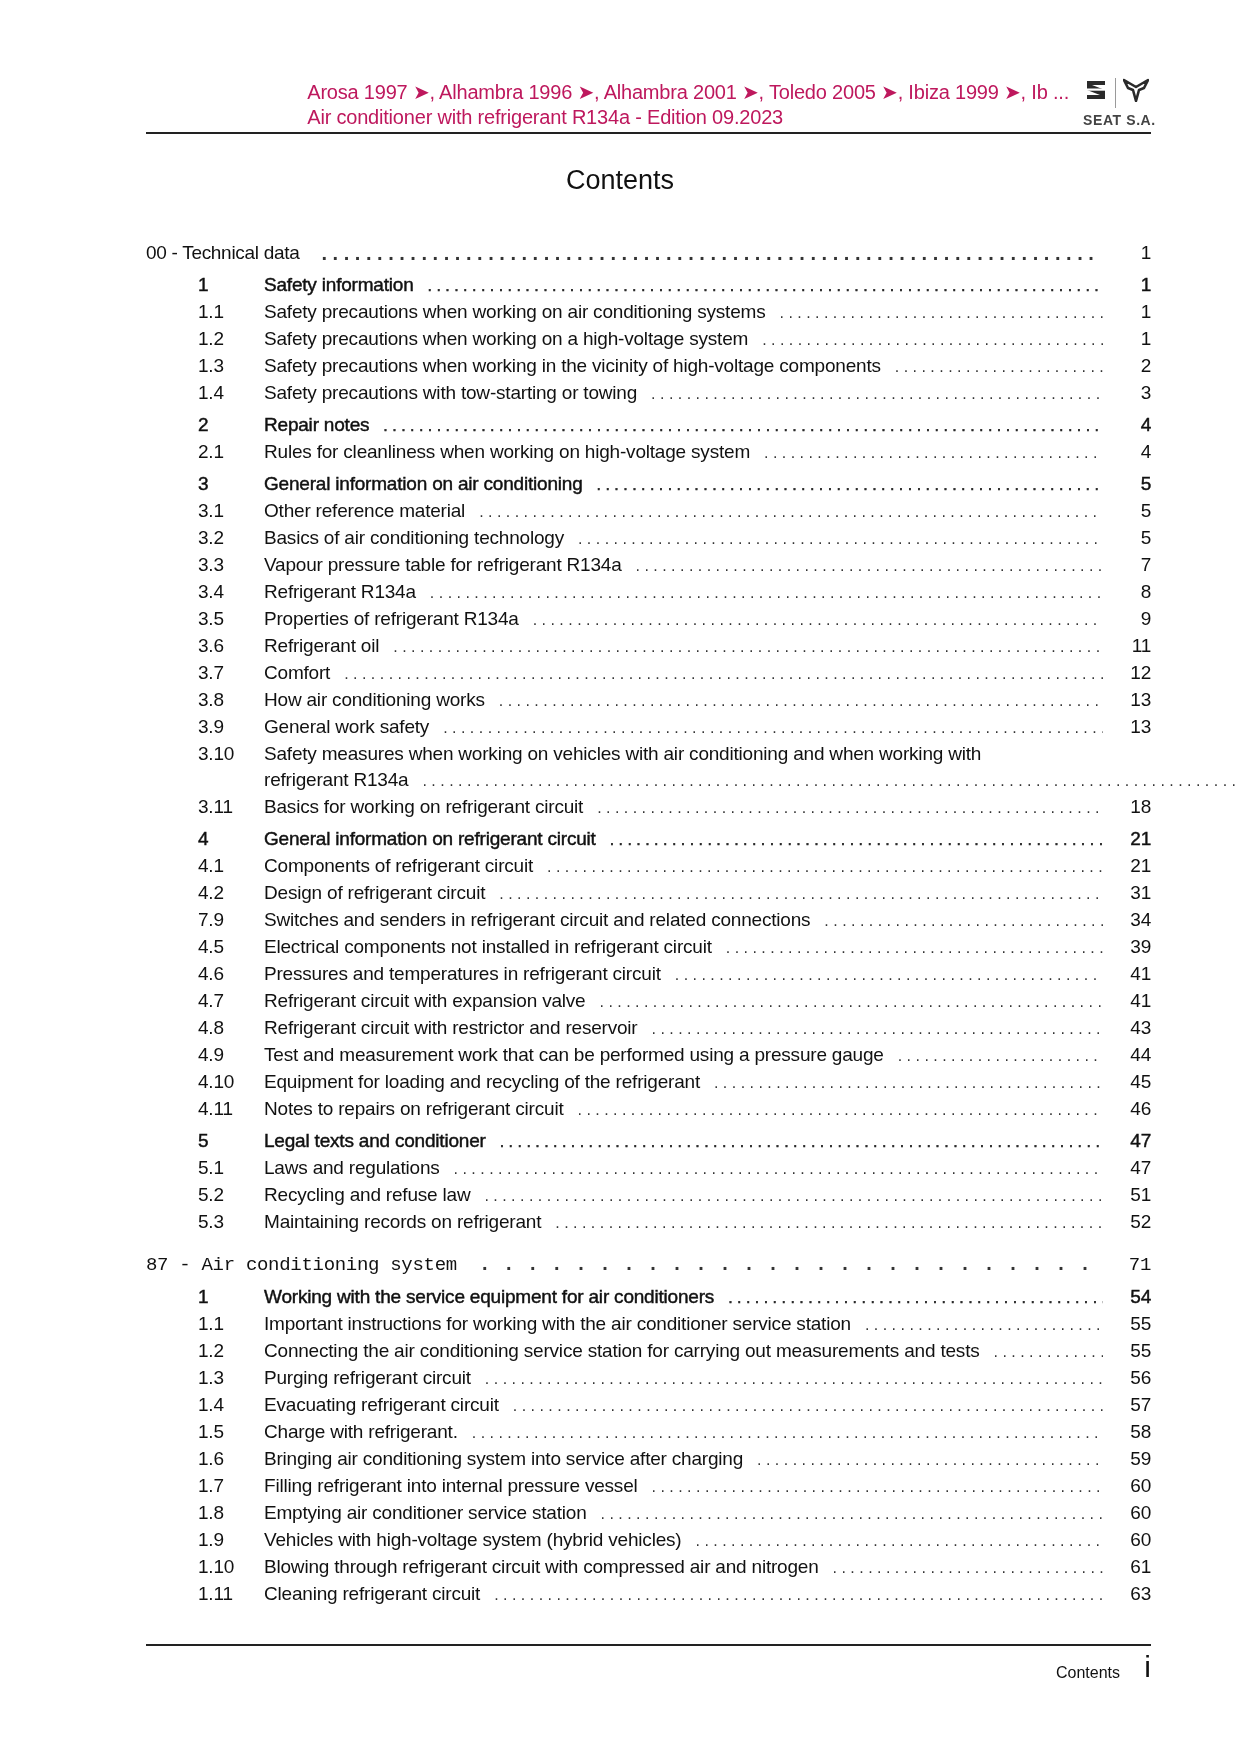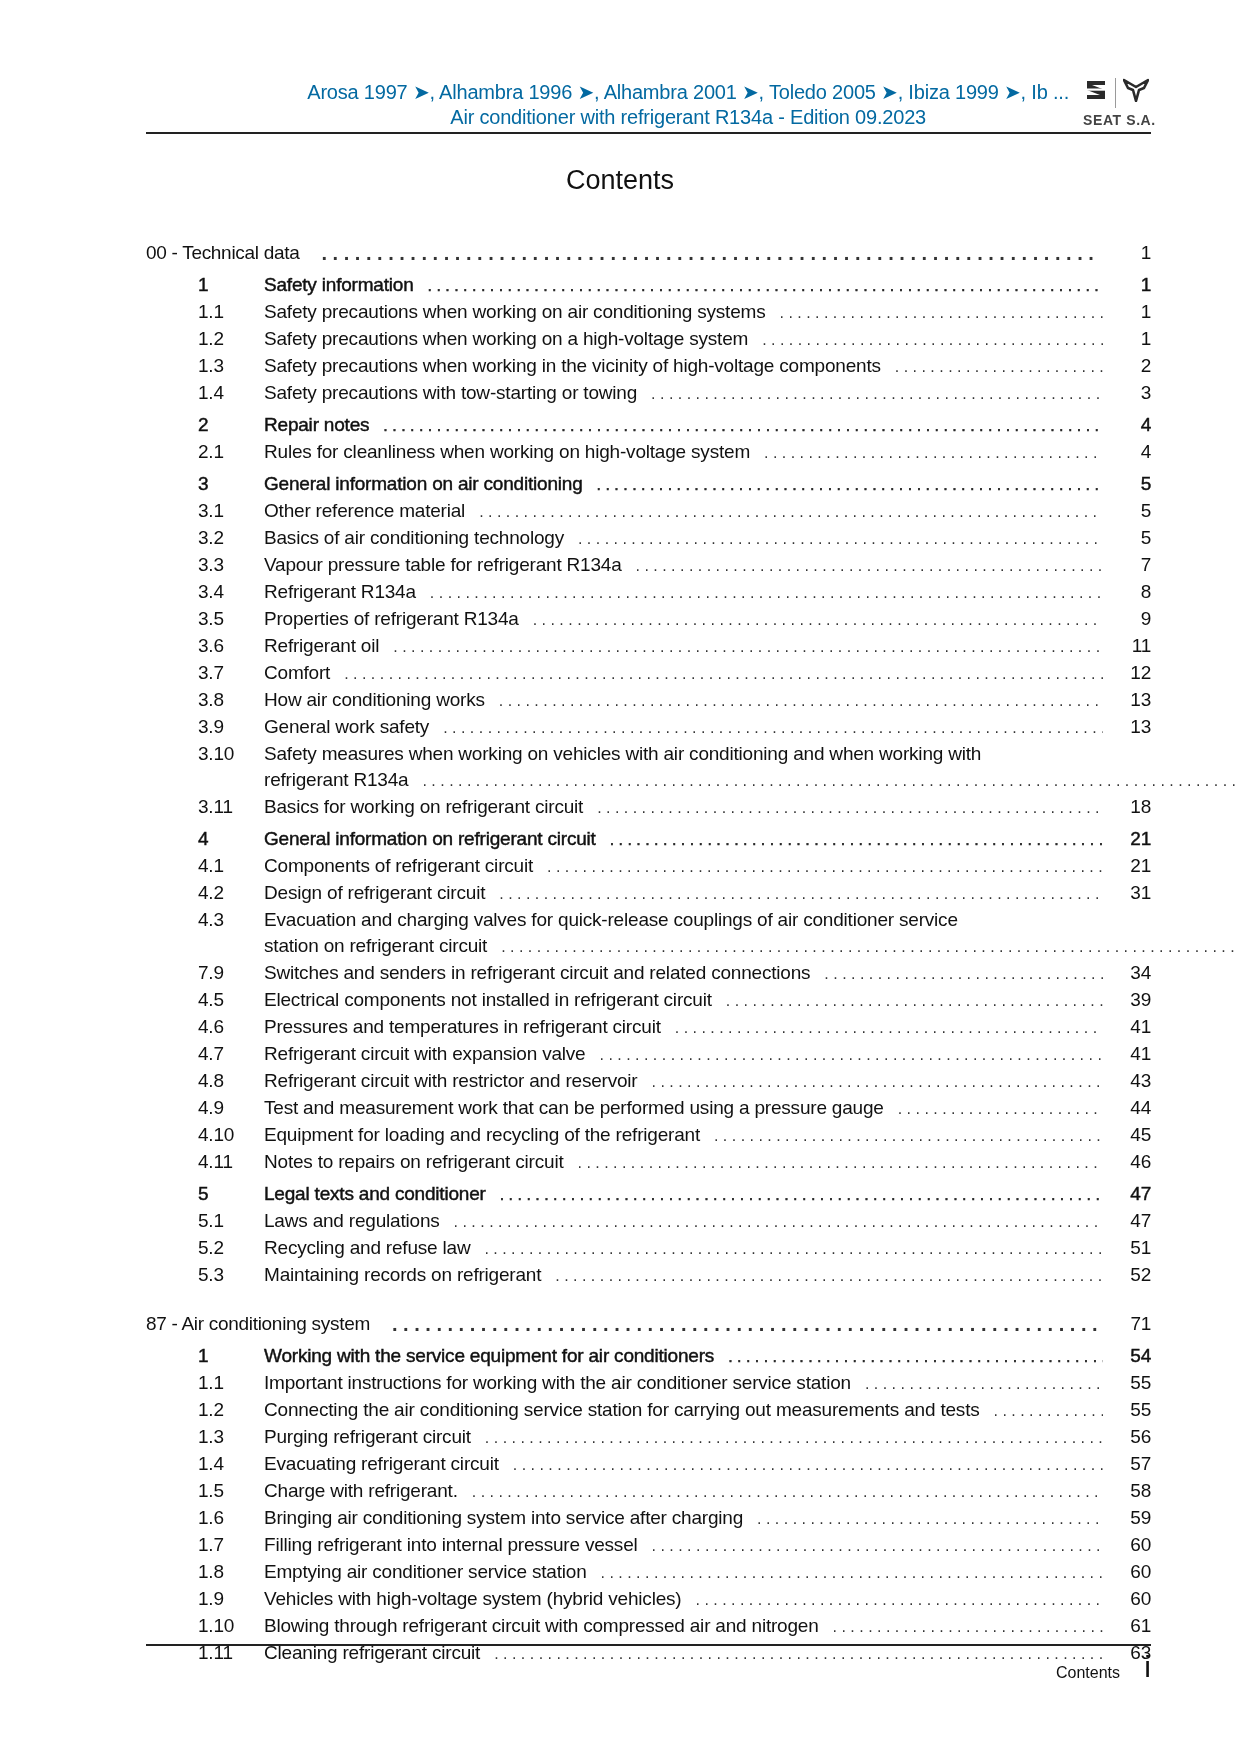--- a/index.html
+++ b/index.html
@@ -4,41 +4,41 @@
 <style>
   html, body { margin: 0; padding: 0; background: #ffffff; }
   body {
     width: 1240px; height: 1753px; position: relative; overflow: hidden;
     font-family: "Liberation Sans", sans-serif; color: #111111;
   }
   .header {
     position: absolute; left: 146px; top: 78px; width: 1005px; height: 60px;
   }
   .header-text {
-    position: absolute; right: 82px; top: 2px; text-align: center;
-    font-size: 20px; line-height: 25px; color: #0369a1; letter-spacing: -0.2px;
+    position: absolute; right: 82px; top: 2px; text-align: left;
+    font-size: 20px; line-height: 25px; color: #be185d; letter-spacing: -0.2px;
   }
   .logos { position: absolute; right: 0; top: 0; width: 72px; height: 50px; }
   .logo-seat { position: absolute; left: 6px; top: 0; width: 22px; height: 24px; }
   .logo-divider { position: absolute; left: 36px; top: 0; width: 1px; height: 30px; background: #9a9a9a; }
   .logo-cupra { position: absolute; left: 44px; top: 0; width: 26px; height: 24px; }
   .logo-caption { position: absolute; left: 4px; top: 34px; font-size: 14px; font-weight: bold; color: #444; letter-spacing: 0.6px; white-space: nowrap; }
   .header-rule { position: absolute; left: 146px; top: 132px; width: 1005px; height: 2px; background: #222; }
 
   .page-title {
     position: absolute; left: 0; width: 1240px; top: 165px; text-align: center;
     font-size: 27px; color: #111;
   }
 
   .toc { position: absolute; left: 146px; top: 236px; width: 1005px; }
   .chapter {
     display: flex; align-items: flex-end; font-size: 19px; line-height: 34px; height: 34px;
     letter-spacing: -0.3px;
   }
-  .chapter.spaced { margin-top: 18px; }
+  .chapter.spaced { margin-top: 12px; font-family: Liberation Mono, monospace; }
   .row {
     display: flex; align-items: baseline; font-size: 19px; line-height: 26px;
     padding-left: 52px; letter-spacing: -0.2px;
   }
   .row.section { font-weight: normal; -webkit-text-stroke: 0.45px #111; margin-top: 5px; }
   .row.first { margin-top: 2px; }
   .num { width: 66px; flex: 0 0 66px; }
   .title { white-space: nowrap; }
   .multi { display: flex; flex-direction: column; flex: 1; }
   .multi .last { display: flex; align-items: baseline; }
@@ -218,30 +218,20 @@
       <span class="dots"></span>
       <span class="page">21</span>
     </div>
     <div class="row">
       <span class="num">4.2</span>
       <span class="title">Design of refrigerant circuit</span>
       <span class="dots"></span>
       <span class="page">31</span>
     </div>
     <div class="row">
-      <span class="num">4.3</span>
-      <div class="multi">
-        <span class="title">Evacuation and charging valves for quick-release couplings of air conditioner service</span>
-        <div class="last">
-          <span class="title">station on refrigerant circuit</span>
-          <span class="dots"></span>
-        </div>
-      </div>
-    </div>
-    <div class="row">
       <span class="num">7.9</span>
       <span class="title">Switches and senders in refrigerant circuit and related connections</span>
       <span class="dots"></span>
       <span class="page">34</span>
     </div>
     <div class="row">
       <span class="num">4.5</span>
       <span class="title">Electrical components not installed in refrigerant circuit</span>
       <span class="dots"></span>
       <span class="page">39</span>

